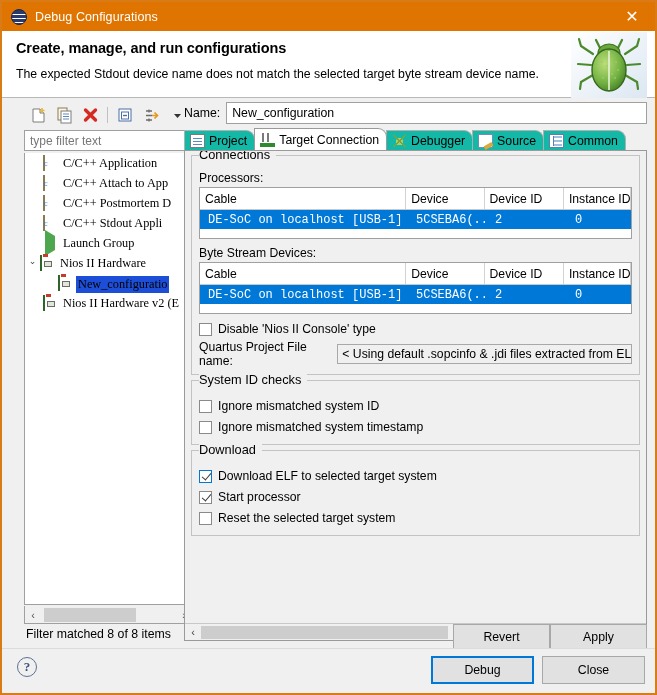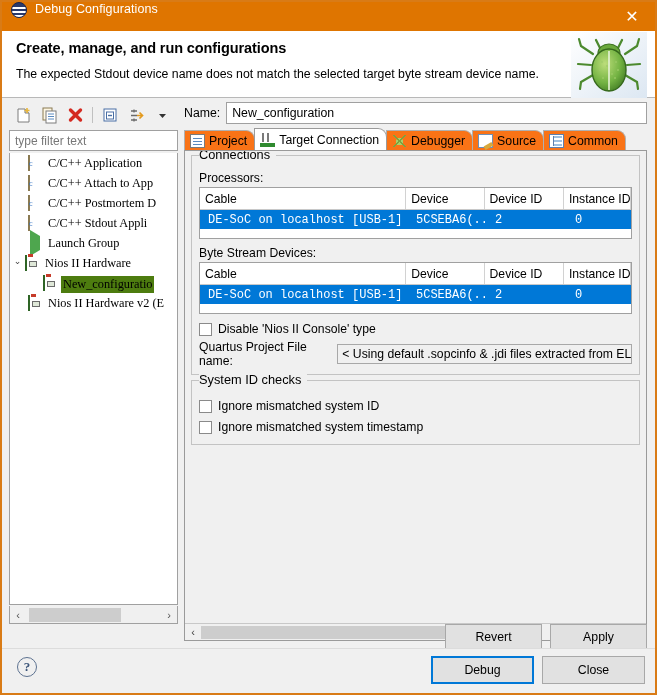--- a/index.html
+++ b/index.html
@@ -18,20 +18,21 @@
     border: 2px solid #d97b16;
     background: #f0f0f0;
     overflow: hidden;
   }
 
   
   .titlebar {
     height: 29px;
     background: #df7500;
     display: flex;
+    align-items: center;
     padding: 0 0 0 9px;
     box-sizing: border-box;
     position: relative;
   }
   .title-icon {
     width: 16px; height: 16px;
     border-radius: 50%;
     background: #2a3a6b;
     position: relative;
     flex: 0 0 auto;
@@ -93,21 +94,21 @@
   
   .body-area {
     position: absolute;
     left: 0; right: 0;
     top: 96px; bottom: 0;
   }
 
   
   .left {
     position: absolute;
-    left: 7px; top: 4px;
+    left: 22px; top: 4px;
     width: 169px;
     bottom: 52px;
   }
   .lefttoolbar {
     height: 26px;
     display: flex;
     align-items: center;
     gap: 4px;
     padding-left: 3px;
   }
@@ -171,21 +172,21 @@
     flex: 0 0 auto;
     margin-right: 4px;
     position: relative;
   }
   .trow .tlabel {
     font-size: 12.3px;
     color: #000;
     overflow: hidden;
   }
   .trow.selected .tlabel {
-    background: #4d7c0f;
+    background: #1d4ed8;
     padding: 1px 2px 1px 2px;
     margin-left: -2px;
   }
   .trow.indent1 { padding-left: 18px; }
   .trow.indent2 { padding-left: 33px; }
 
   
   .icon-cpp {
     width: 15px; height: 14px;
     border: 1px solid #8a7a52;
@@ -314,21 +315,21 @@
     height: 22px;
     position: relative;
     z-index: 2;
   }
   .tab {
     height: 20px;
     display: flex;
     align-items: center;
     padding: 0 7px 0 5px;
     font-size: 12.3px;
-    background: #f97316;
+    background: #14b8a6;
     border: 1px solid #b0b0b0;
     border-bottom: none;
     border-radius: 0 9px 0 0;
     margin-right: -1px;
     cursor: pointer;
     box-sizing: border-box;
     white-space: nowrap;
   }
   .tab.active {
     background: #fff;
@@ -572,21 +573,20 @@
     cursor: pointer;
   }
   .panel-hscroll .track { flex: 1 1 auto; }
 
   
   .applyrow {
     position: absolute;
     right: 8px;
     bottom: 44px;
     display: flex;
-    gap: 8px;
     border-radius: 12px;
   }
   .btn {
     width: 97px; height: 25px;
     border: 1px solid #a8a8a8;
     background: #e1e1e1;
     font-family: "Liberation Sans", sans-serif;
     font-size: 12.3px;
     color: #000;
     cursor: pointer;
@@ -788,20 +788,21 @@
         </div>
       </div>
 
       <div class="tree-hscroll">
         <span class="arr">‹</span>
         <span class="thumb"></span>
         <span class="track"></span>
         <span class="arr">›</span>
       </div>
 
+      <div class="filterstatus">Filter matched 8 of 8 items</div>
     </div>
 
     <div class="right">
 
       <div class="namerow">
         <span class="lbl">Name:</span>
         <span class="namefield">
           <input type="text" value="New_configuration" style="">
         </span>
       </div>
@@ -883,20 +884,35 @@
             <div class="ckrow">
               <span class="cbox"></span>
               <span class="cklabel">Ignore mismatched system ID</span>
             </div>
             <div class="ckrow">
               <span class="cbox"></span>
               <span class="cklabel">Ignore mismatched system timestamp</span>
             </div>
           </div>
 
+          <div class="group">
+            <span class="glegend">Download</span>
+            <div class="ckrow">
+              <span class="cbox checked focused"></span>
+              <span class="cklabel">Download ELF to selected target system</span>
+            </div>
+            <div class="ckrow">
+              <span class="cbox checked"></span>
+              <span class="cklabel">Start processor</span>
+            </div>
+            <div class="ckrow">
+              <span class="cbox"></span>
+              <span class="cklabel">Reset the selected target system</span>
+            </div>
+          </div>
 
         </div>
 
         <div class="panel-hscroll">
           <span class="arr">‹</span>
           <span class="thumb"></span>
           <span class="track"></span>
           <span class="arr">›</span>
         </div>
       </div>

